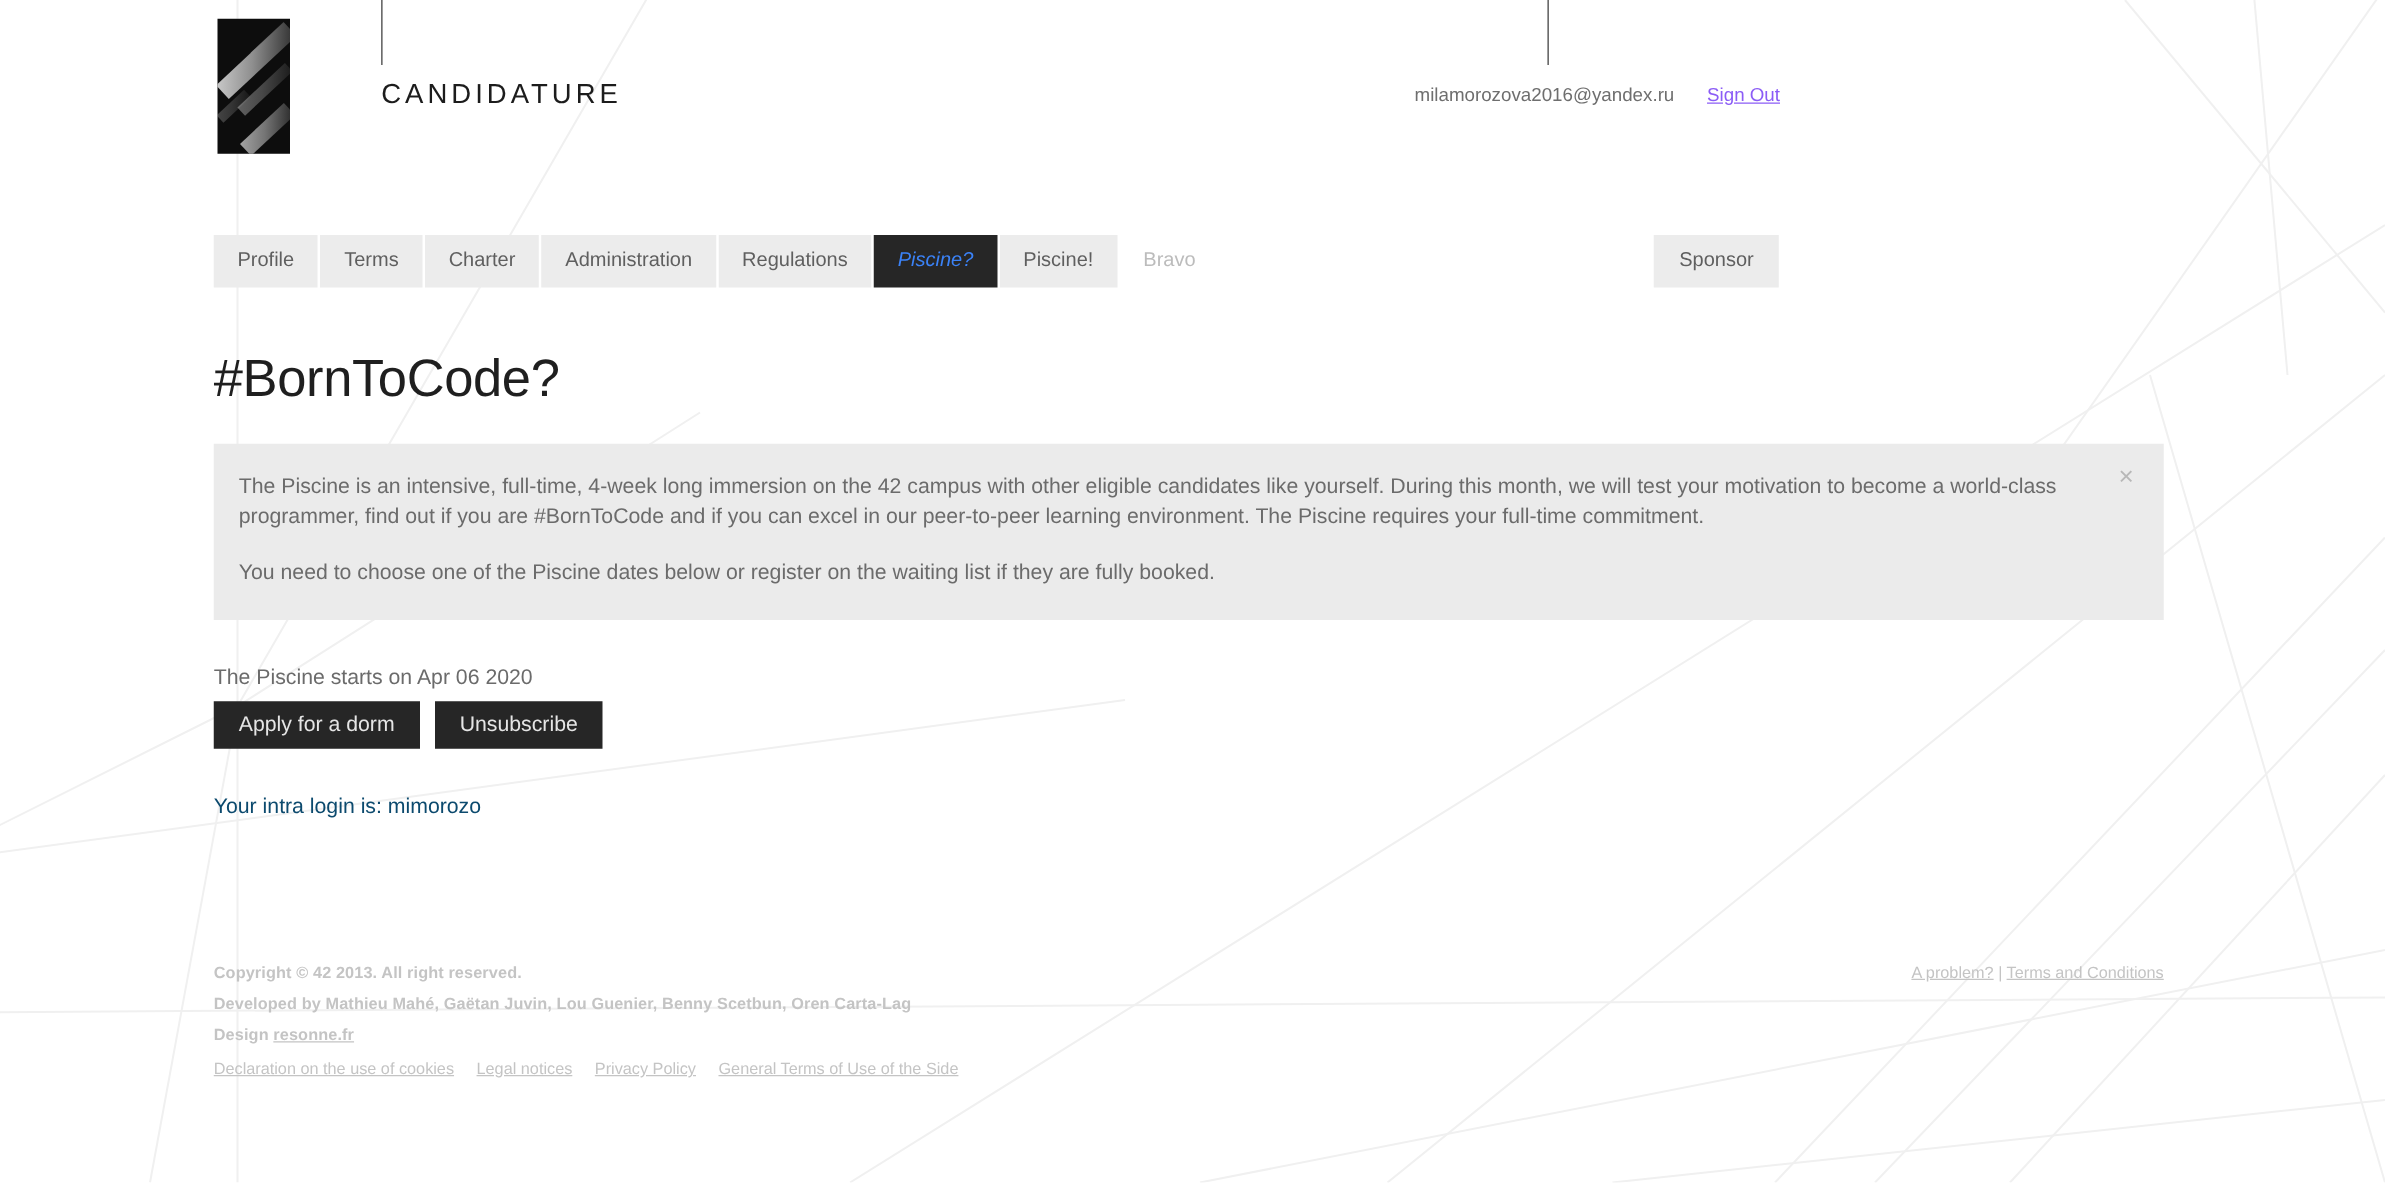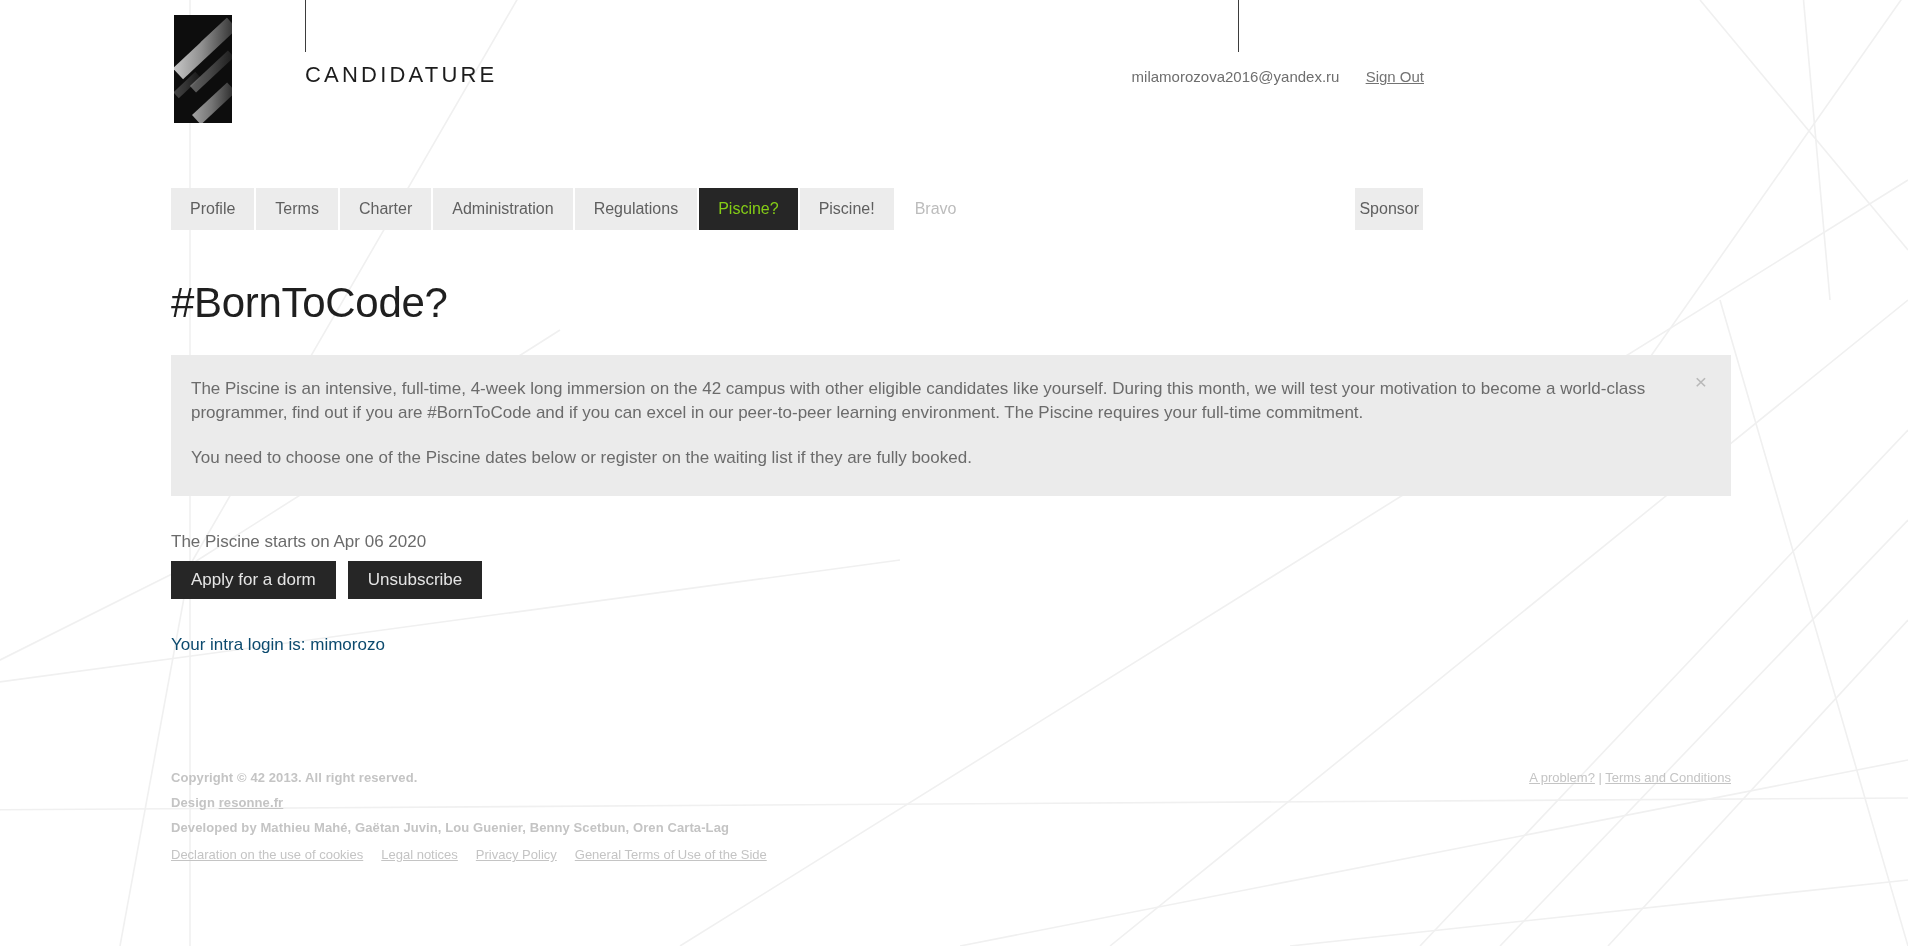--- a/index.html
+++ b/index.html
@@ -73,21 +73,21 @@
   .account {
     position: absolute;
     right: 499px; top: 68px;
     font-size: 15px;
     color: #6e6e6e;
     white-space: nowrap;
   }
   .account .email { color: #6e6e6e; }
   .account .signout {
     margin-left: 22px;
-    color: #737373;
+    color: #8b5cf6;
     text-decoration: underline;
     cursor: pointer;
   }
 
   
   .nav {
     position: absolute;
     left: 156px; top: 188px;
     display: flex;
     align-items: stretch;
@@ -100,32 +100,33 @@
     align-items: center;
     justify-content: center;
     background: #ececec;
     color: #5f5f5f;
     font-size: 16px;
     cursor: pointer;
     white-space: nowrap;
   }
   .nav-item.active {
     background: #262626;
-    color: #84cc16;
+    color: #3b82f6;
+    font-style: italic;
   }
   .nav-item.disabled {
     background: transparent;
     color: #bcbcbc;
     cursor: default;
   }
   .sponsor {
     position: absolute;
     right: 500px; top: 188px;
     height: 42px;
-    padding: 0 4px;
+    padding: 0 20px;
     display: flex;
     align-items: center;
     background: #ececec;
     color: #5f5f5f;
     font-size: 16px;
     cursor: pointer;
   }
 
   
   .main {
@@ -286,24 +287,24 @@
     <div class="btn-row">
       <button class="btn-dark">Apply for a dorm</button>
       <button class="btn-dark">Unsubscribe</button>
     </div>
 
     <div class="login-line">Your intra login is: mimorozo</div>
   </main>
 
   <footer class="footer">
     <div class="line">Copyright © 42 2013. All right reserved.</div>
+    <div class="line">Developed by Mathieu Mahé, Gaëtan Juvin, Lou Guenier, Benny Scetbun, Oren Carta-Lag</div>
     <div class="line">
       <span>Design </span><span class="lnk">resonne.fr</span>
     </div>
-    <div class="line">Developed by Mathieu Mahé, Gaëtan Juvin, Lou Guenier, Benny Scetbun, Oren Carta-Lag</div>
 
     <div class="footer-links">
       <span class="lnk">Declaration on the use of cookies</span>
       <span class="lnk">Legal notices</span>
       <span class="lnk">Privacy Policy</span>
       <span class="lnk">General Terms of Use of the Side</span>
     </div>
 
     <div class="footer-right">
       <span class="lnk">A problem?</span><span> | </span><span class="lnk">Terms and Conditions</span>

